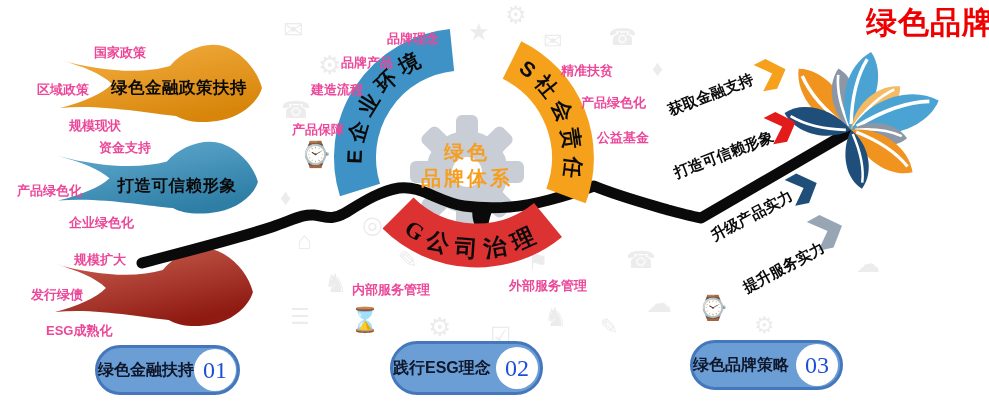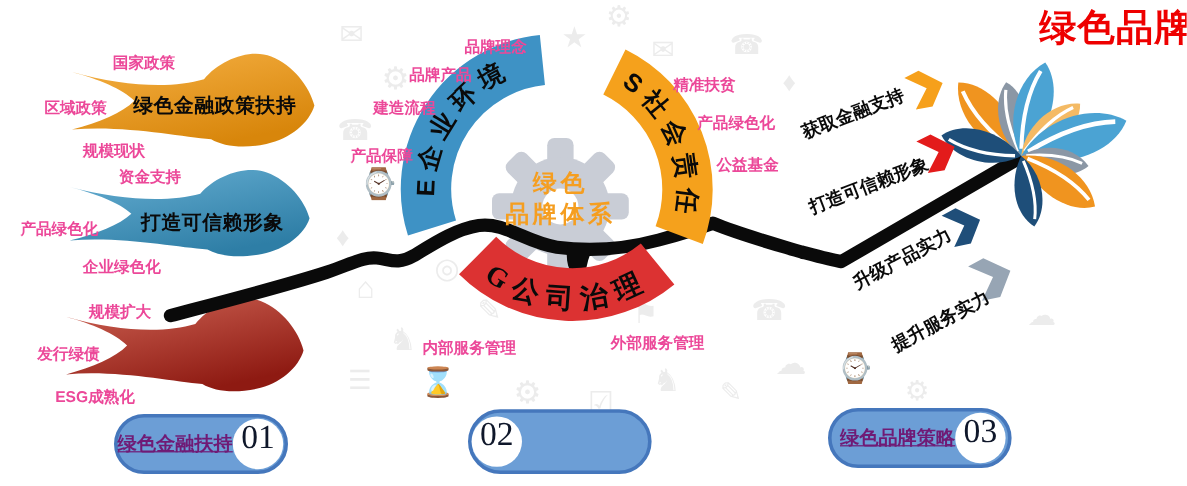--- a/index.html
+++ b/index.html
@@ -21,24 +21,24 @@
   .arcText{font-size:21px;font-weight:bold;letter-spacing:8px;fill:#0a0a0a;}
   .arcTextBig{font-size:23px;font-weight:bold;letter-spacing:5px;fill:#0a0a0a;
     font-family:"Liberation Serif","DejaVu Serif",serif;}
   .gearText{font-size:20px;font-weight:bold;letter-spacing:3px;fill:#F59E20;}
   
   .title{position:absolute;left:866px;top:2px;z-index:3;color:#EE0000;font-size:31px;font-weight:bold;
     letter-spacing:1px;font-family:"Liberation Serif","DejaVu Serif",serif;white-space:nowrap;}
   
   .pill{position:absolute;background:#6C9ED6;border:3px solid #4577BC;border-radius:999px;
     display:flex;align-items:center;box-sizing:border-box;z-index:3;padding-right:2px;}
-  .pill-label{flex:1;text-align:right;font-weight:bold;font-size:16px;color:#701a75;white-space:nowrap;text-decoration:underline;}
+  .pill-label{flex:1;text-align:left;font-weight:bold;font-size:16px;color:#0f172a;white-space:nowrap;}
   .pill-num{width:42px;height:42px;background:#ffffff;border-radius:50%;flex:0 0 auto;
-    display:flex;align-items:flex-start;justify-content:center;
-    font-family:"Liberation Serif","DejaVu Serif",serif;font-size:28px;color:#0f172a;}
+    display:flex;align-items:center;justify-content:center;
+    font-family:"Liberation Serif","DejaVu Serif",serif;font-size:24px;color:#1d4ed8;}
 </style>
 </head>
 <body>
 
 <div class="stage">
 
   <div class="bgicons">
       <span class="bgi" style="left: 283px; top: 18px; font-size: 24px;">✉</span>
       <span class="bgi" style="left: 318px; top: 52px; font-size: 26px;">⚙</span>
       <span class="bgi" style="left: 281px; top: 98px; font-size: 24px;">☎</span>
@@ -181,20 +181,21 @@
   <div class="rot" style="left:752px;top:216px;transform:translate(-50%,-50%) rotate(-28deg)">升级产品实力</div>
   <div class="rot" style="left:784px;top:268px;transform:translate(-50%,-50%) rotate(-28deg)">提升服务实力</div>
 
   <div class="pill" style="left:95px;top:345px;width:145px;height:50px">
     <div class="pill-label">绿色金融扶持</div>
     <div class="pill-num">
       <span>01</span>
     </div>
   </div>
   <div class="pill" style="left:390px;top:341px;width:153px;height:54px">
+    <div class="pill-label">践行ESG理念</div>
     <div class="pill-num">
       <span>02</span>
     </div>
   </div>
   <div class="pill" style="left:690px;top:340px;width:153px;height:50px">
     <div class="pill-label">绿色品牌策略</div>
     <div class="pill-num">
       <span>03</span>
     </div>
   </div>

